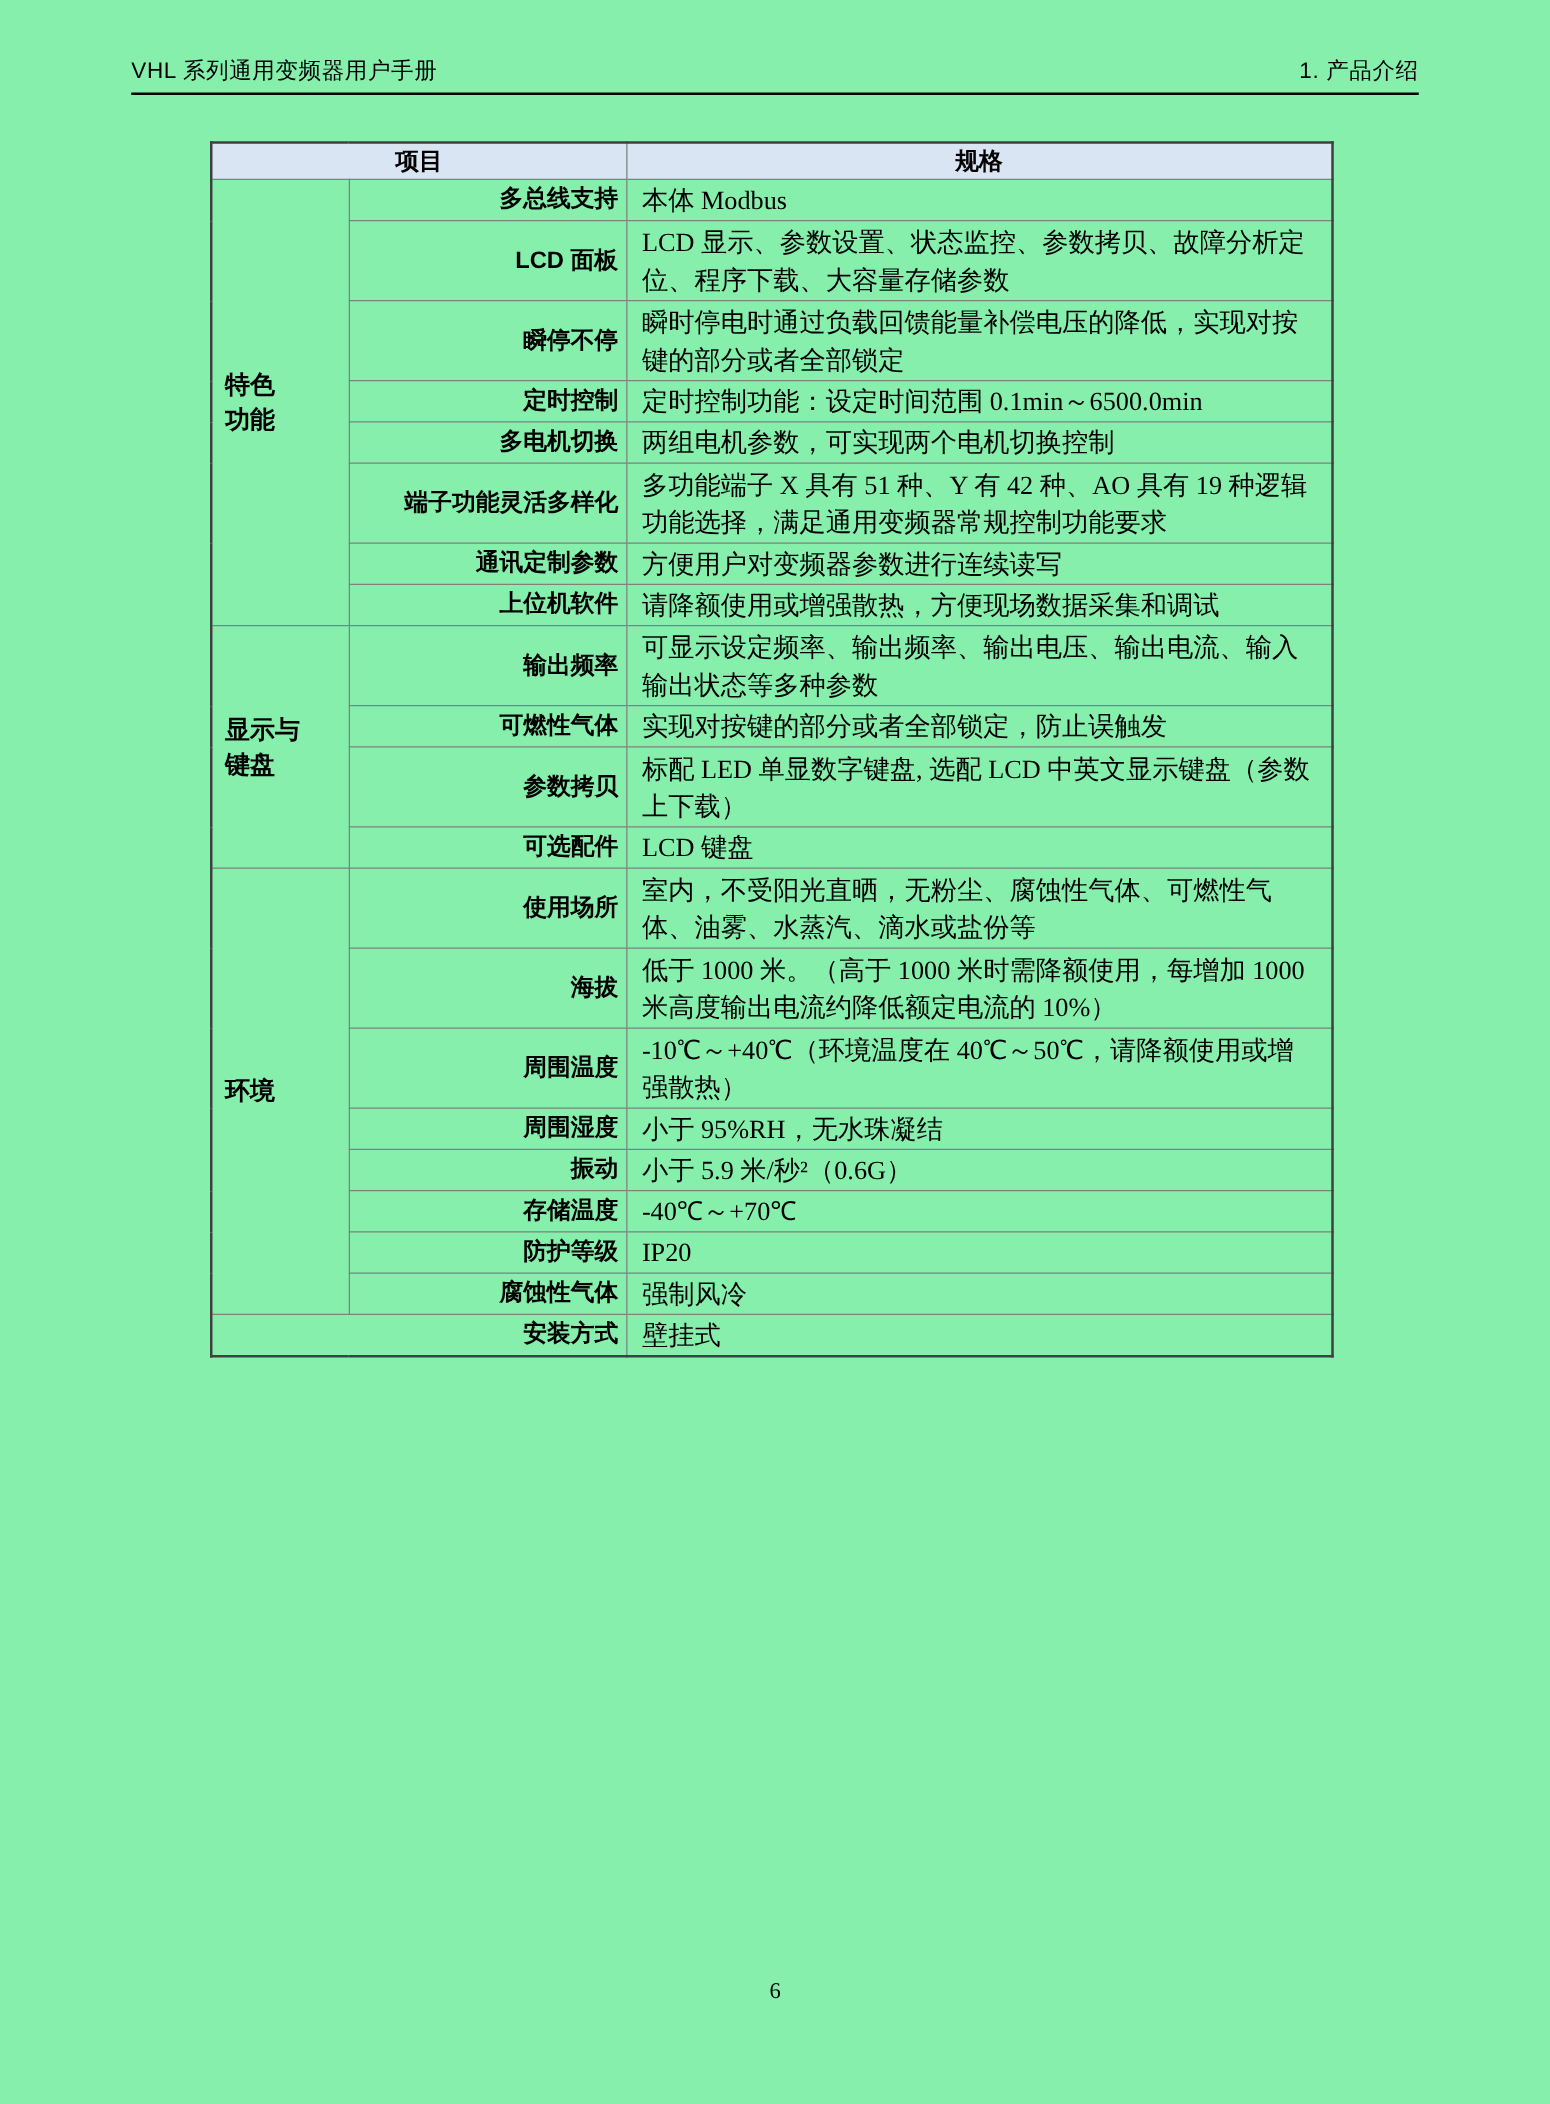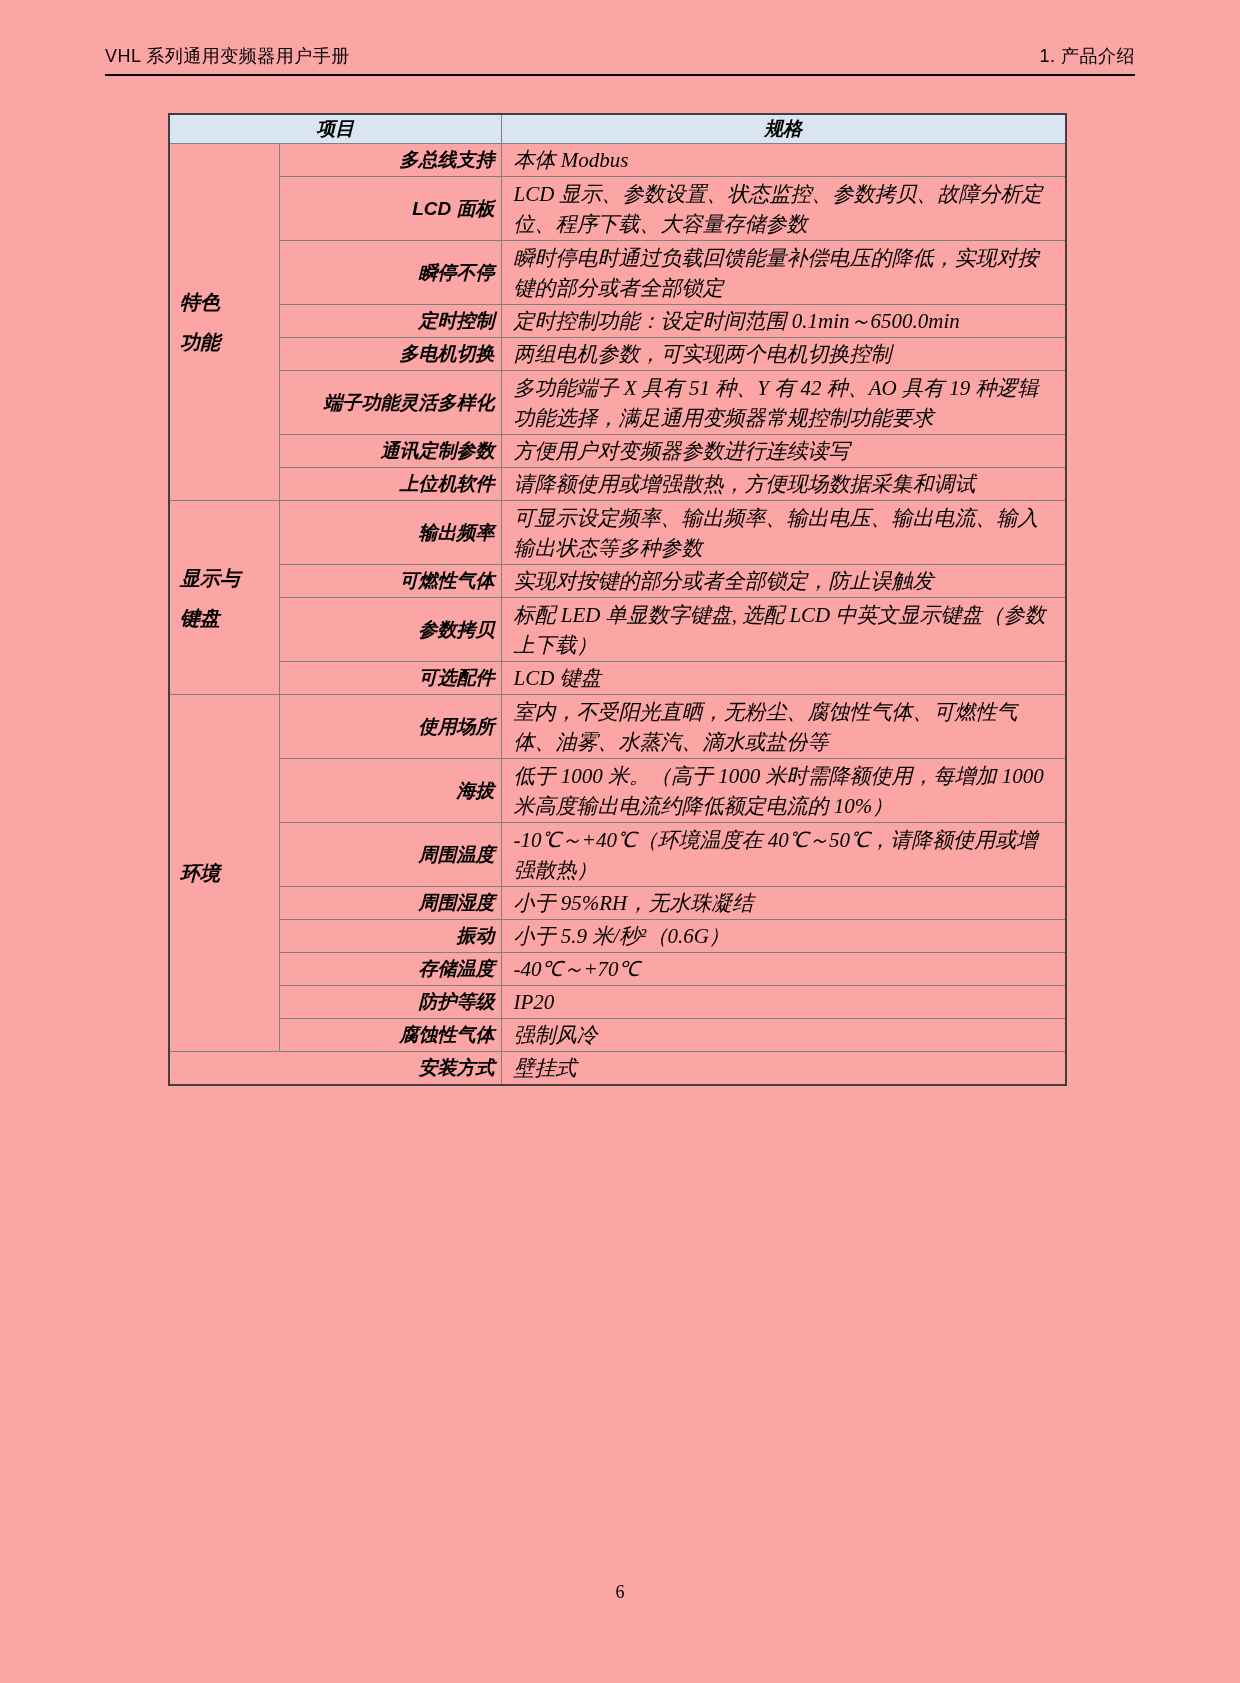--- a/index.html
+++ b/index.html
@@ -1,20 +1,20 @@
 <!DOCTYPE html>
 <html><head>
 <meta charset="utf-8">
 <style>
   html,body{margin:0;padding:0;background:#ffffff;}
   .page{
     position:relative;
     width:1240px;
     height:1683px;
-    background:#fca5a5;
+    background:#86efac;
     font-family:"Liberation Serif", serif;
     color:#000000;
     overflow:hidden;
   }
   .doc-header{
     position:absolute;
     left:105px;
     top:44px;
     width:1030px;
     display:flex;
@@ -26,41 +26,40 @@
     font-size:18px;
     letter-spacing:0.5px;
   }
   .spec-table{
     position:absolute;
     left:168px;
     top:113px;
     border-collapse:collapse;
     border:2px solid #404040;
     table-layout:fixed;
-    font-style:italic;
   }
   .spec-table td,.spec-table th{
     border:1px solid #808080;
     vertical-align:middle;
     box-sizing:border-box;
   }
   .spec-table th{
     background:#d9e5f2;
     font-family:"Liberation Sans", sans-serif;
     font-weight:bold;
     font-size:19px;
     text-align:center;
     height:28px;
     padding:1px 4px;
   }
   .group-cell{
     font-family:"Liberation Sans", sans-serif;
     font-weight:bold;
     font-size:20px;
-    line-height:40px;
+    line-height:28px;
     padding:2px 4px 2px 10px;
     white-space:pre-line;
     text-align:left;
   }
   .item-cell{
     font-family:"Liberation Sans", sans-serif;
     font-weight:bold;
     font-size:19px;
     line-height:30px;
     padding:1px 6px 1px 12px;

